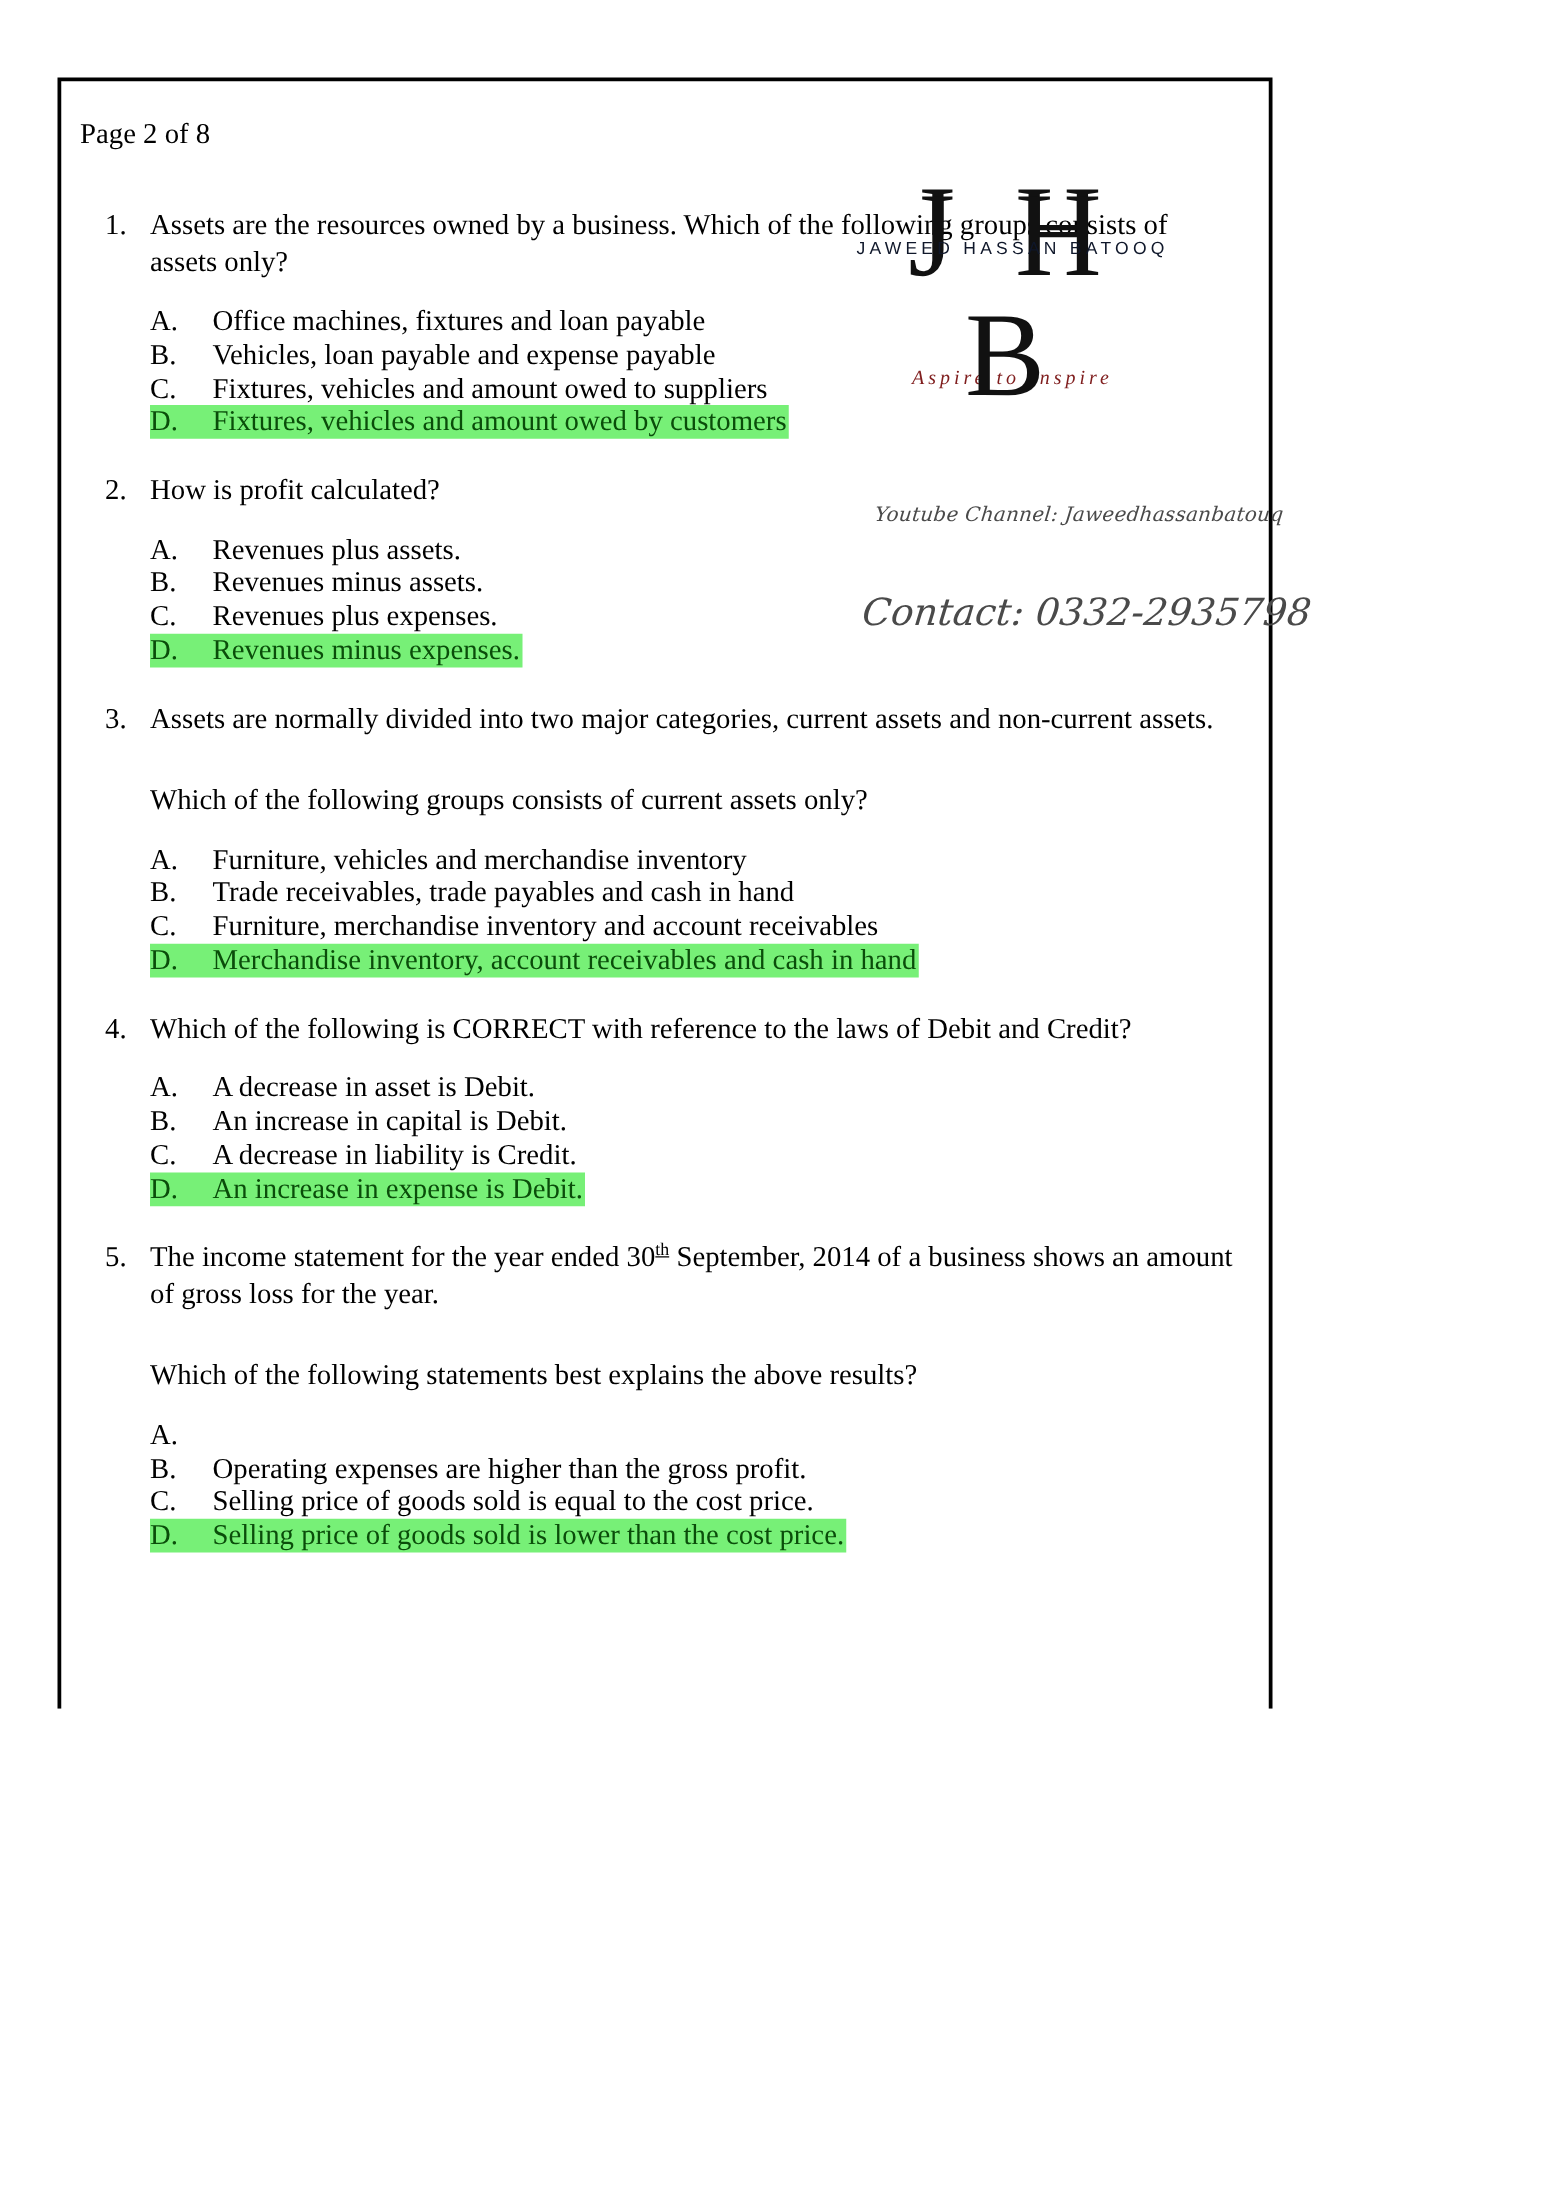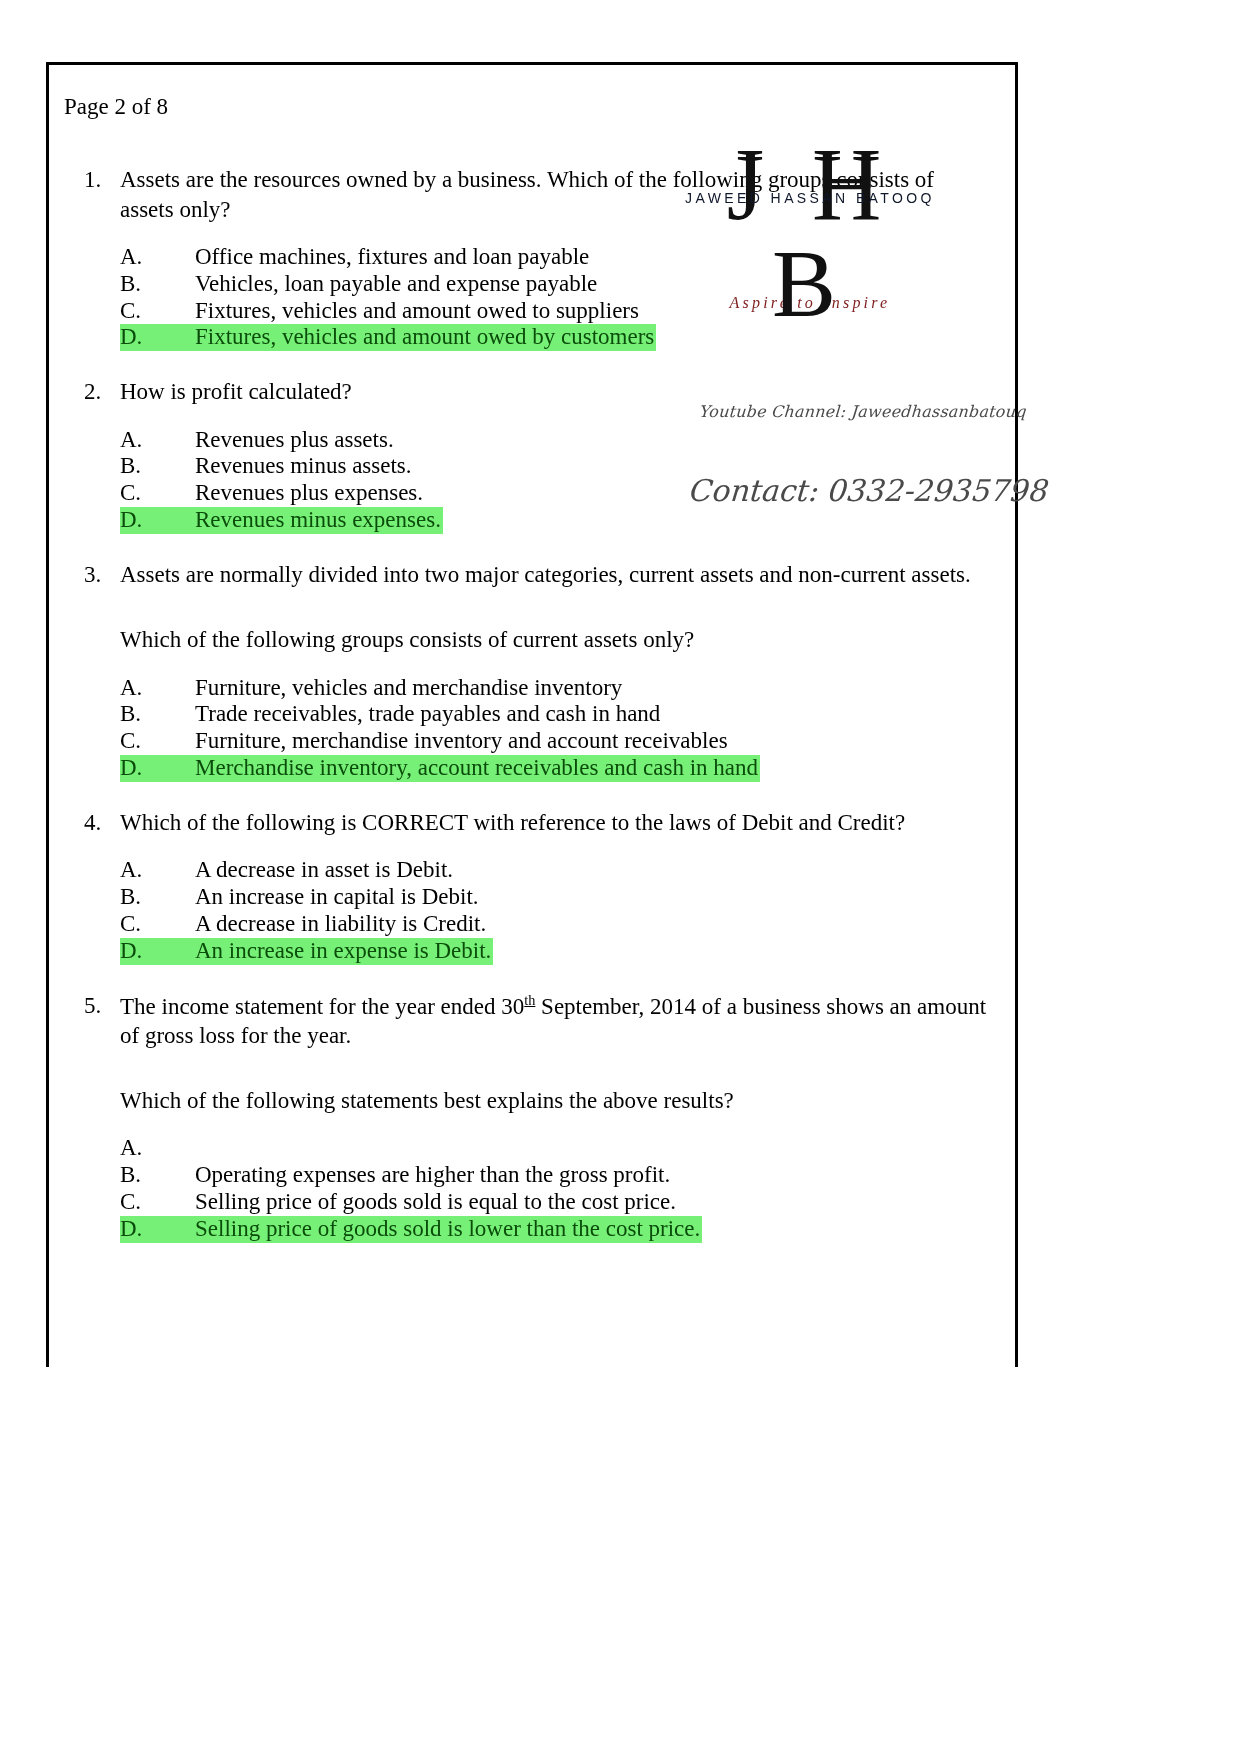--- a/index.html
+++ b/index.html
@@ -89,21 +89,20 @@
     line-height: 1.17;
     font-size: 23px;
     white-space: nowrap;
   }
   .opt-letter {
     width: 50px;
     flex: 0 0 50px;
   }
   .opt-text {
     flex: 0 1 auto;
-    margin-left: 25px;
   }
   .opt-row.highlight {
     display: inline-flex;
     background: #77f077;
     color: #0a4d0a;
     padding-right: 2px;
   }
   .opt-wrap { display: block; }
 
   sup {

